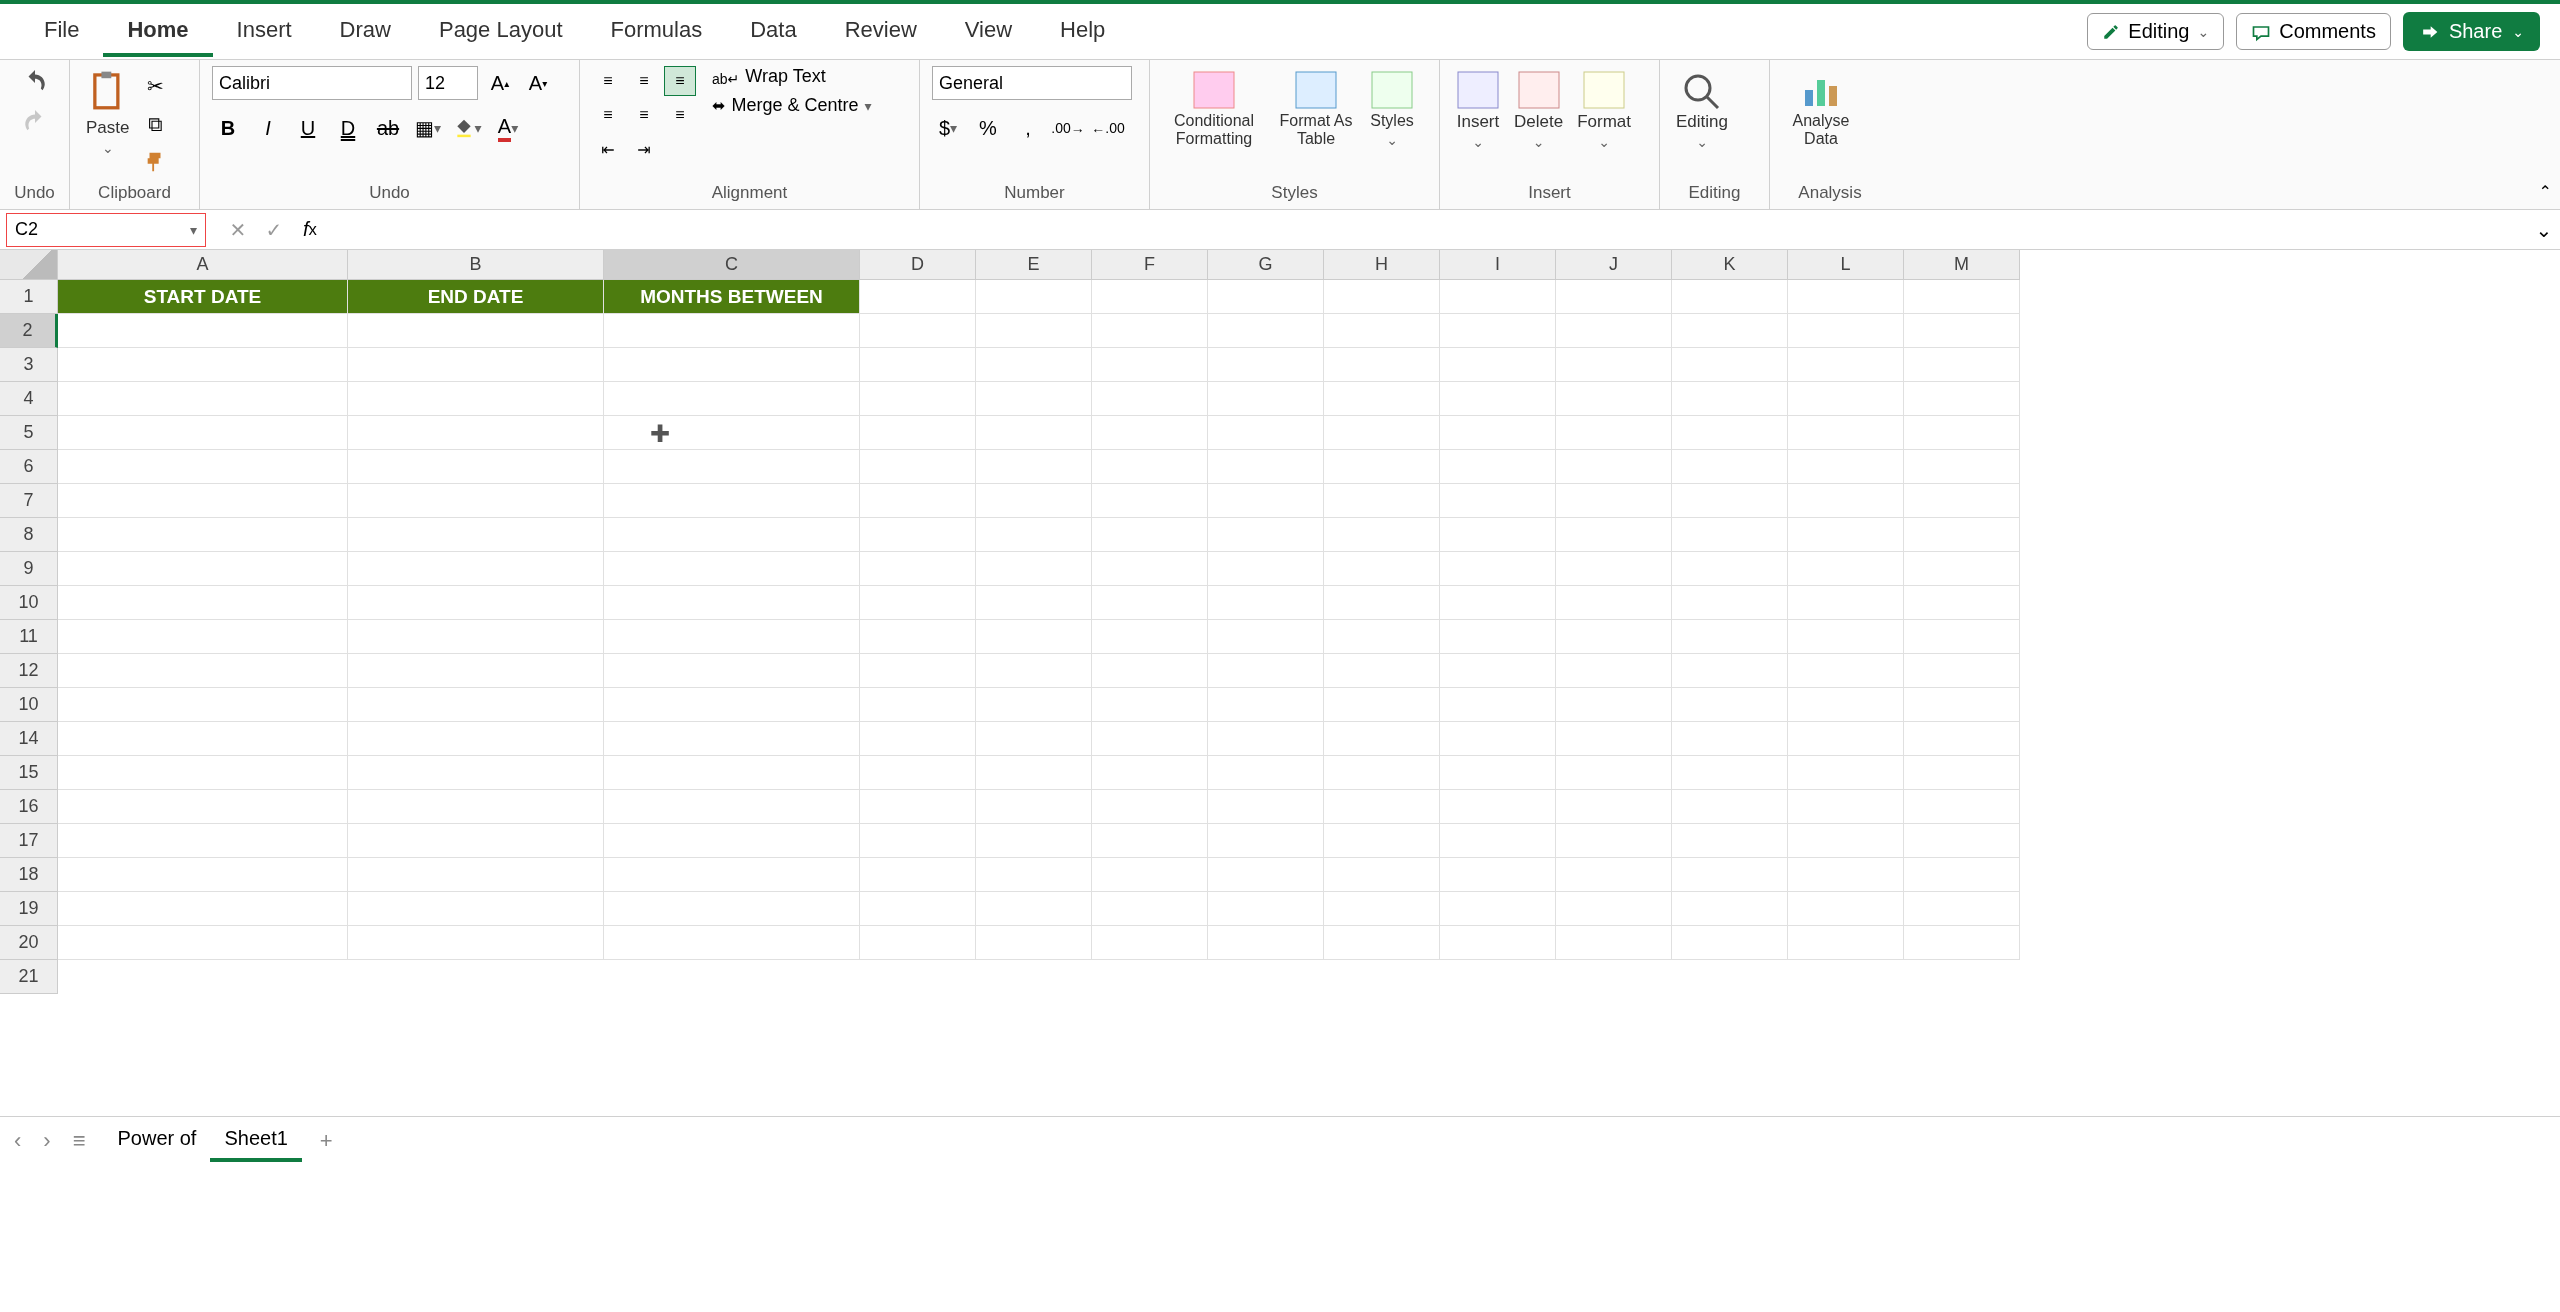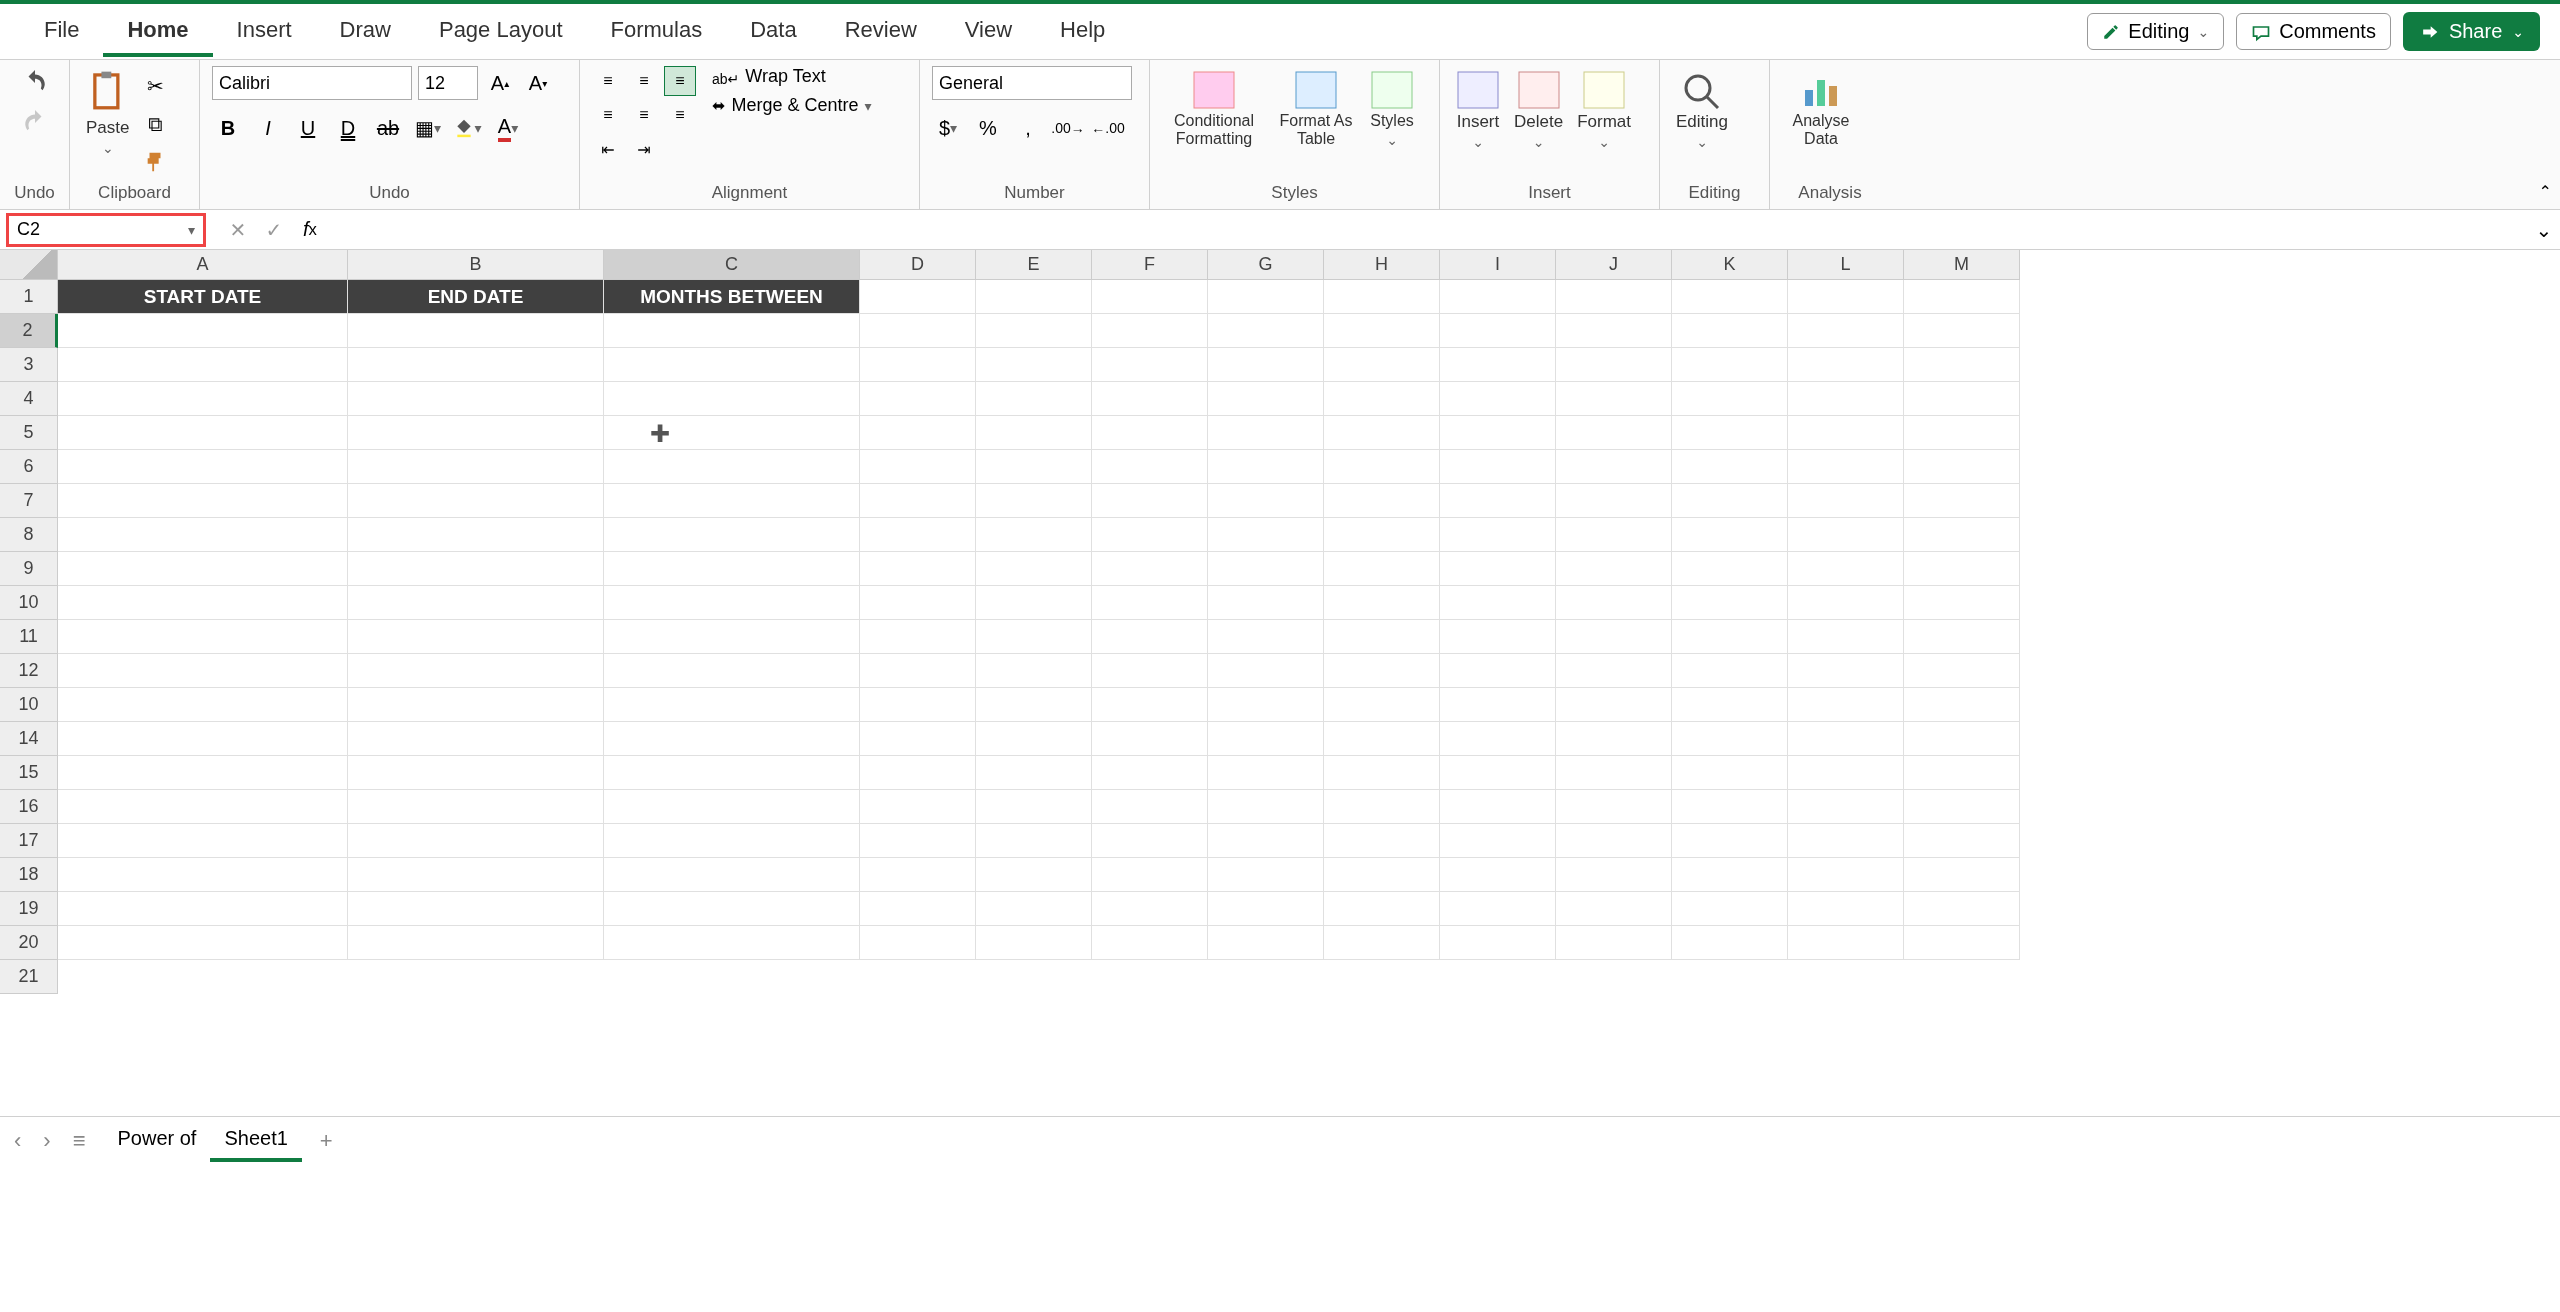--- a/index.html
+++ b/index.html
@@ -19,35 +19,35 @@
 .smallbtn { width: 32px; height: 32px; display: flex; align-items: center; justify-content: center; cursor: pointer; font-size: 20px; }
 .fontsel { width: 200px; height: 34px; border: 1px solid #aaa; font-size: 18px; padding: 2px 6px; background: #fff; }
 .sizesel { width: 60px; height: 34px; border: 1px solid #aaa; font-size: 18px; padding: 2px 6px; background: #fff; }
 .fmtrow { display: flex; gap: 8px; align-items: center; margin-top: 6px; }
 .fb { width: 32px; height: 32px; display: flex; align-items: center; justify-content: center; cursor: pointer; font-size: 20px; }
 .align-grid { display: grid; grid-template-columns: repeat(3,32px); grid-template-rows: repeat(3,30px); gap: 4px; }
 .ab { border: 1px solid transparent; display: flex; align-items: center; justify-content: center; cursor: pointer; }
 .ab.sel { background: #d0e8d8; border: 1px solid #107c41; }
 .numfmt { width: 200px; height: 34px; border: 1px solid #aaa; font-size: 18px; padding: 2px 6px; background: #fff; }
 .fbar { display: flex; height: 40px; border-bottom: 1px solid #d0d0d0; align-items: center; }
-.namebox { width: 200px; height: 34px; border: 3px solid #ef4444; margin: 0 6px; font-size: 18px; padding: 2px 8px; display: flex; align-items: center; justify-content: space-between; }
+.namebox { width: 200px; height: 34px; border: 1px solid #ef4444; margin: 0 6px; font-size: 18px; padding: 2px 8px; display: flex; align-items: center; justify-content: space-between; }
 .fxbtns { display: flex; gap: 4px; padding: 0 10px; }
 .fxinput { flex: 1; height: 34px; border: none; font-size: 18px; padding: 2px 8px; }
 .grid-area { position: relative; height: 866px; overflow: hidden; }
 .corner { position: absolute; left: 0; top: 0; width: 58px; height: 30px; background: linear-gradient(135deg, #e8e8e8 60%, #bbb 60%); border-right: 1px solid #ccc; border-bottom: 1px solid #ccc; }
 .colhdrs { position: absolute; left: 58px; top: 0; display: flex; }
 .ch { height: 30px; border-right: 1px solid #ccc; border-bottom: 1px solid #ccc; background: #eee; display: flex; align-items: center; justify-content: center; font-size: 18px; color: #444; }
 .ch.sel { background: #d0d0d0; }
 .rowhdrs { position: absolute; left: 0; top: 30px; }
 .rh { width: 58px; height: 34px; border-right: 1px solid #ccc; border-bottom: 1px solid #ccc; background: #eee; display: flex; align-items: center; justify-content: center; font-size: 18px; color: #444; }
 .rh.sel { background: #d0d0d0; border-right: 3px solid #107c41; }
 .cells { position: absolute; left: 58px; top: 30px; }
 .crow { display: flex; }
 .cell { height: 34px; border-right: 1px solid #e0e0e0; border-bottom: 1px solid #e0e0e0; font-size: 19px; display: flex; align-items: center; justify-content: center; padding: 0 6px; }
-.hdrcell { background: #404040; color: #fff; font-weight: 700; }
+.hdrcell { background: #4d7c0f; color: #fff; font-weight: 700; }
 .selcell { border: 3px solid #107c41; position: relative; }
 .selcell::after { content: ''; position: absolute; right: -4px; bottom: -4px; width: 8px; height: 8px; background: #107c41; }
 .cursor-cross { position: absolute; font-size: 24px; color: #555; pointer-events: none; }
 .sheetbar { display: flex; height: 48px; border-top: 1px solid #d0d0d0; align-items: center; padding: 0 10px; gap: 14px; }
 .shtab { padding: 8px 14px; font-size: 20px; cursor: pointer; }
 .shtab.active { border-bottom: 4px solid #107c41; font-weight: 500; }
 .nav-arrow { font-size: 22px; color: #888; cursor: pointer; padding: 4px; }
 .chev { font-size: 14px; color: #666; }
 svg { display: block; }
 </style>

